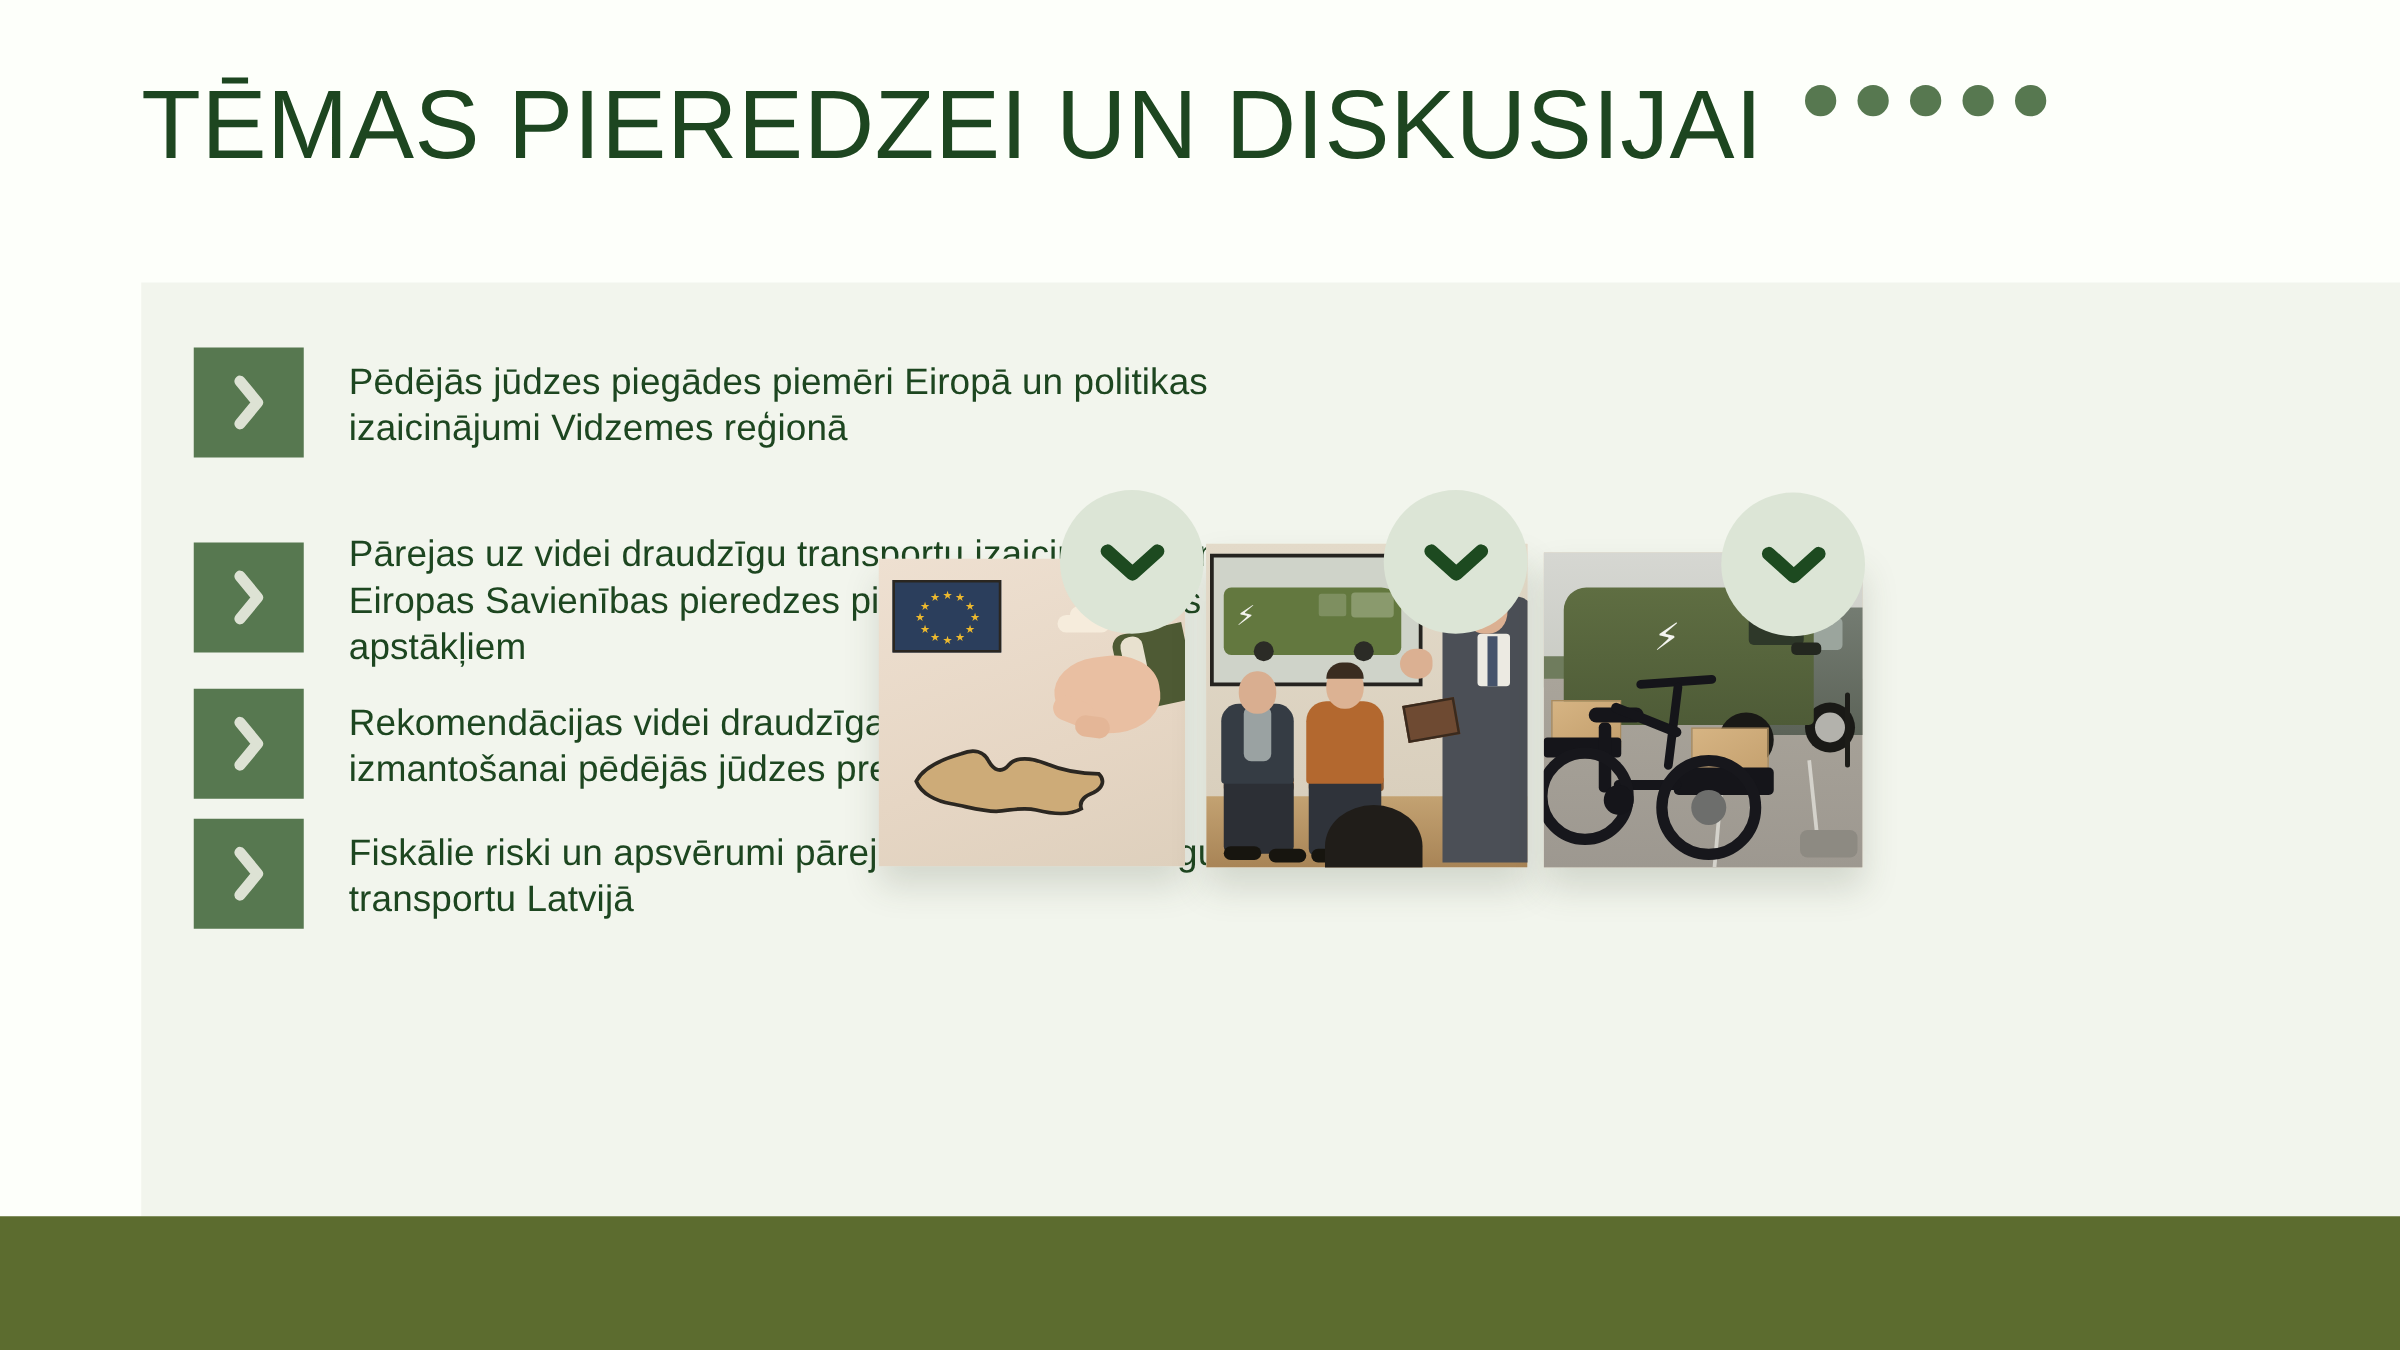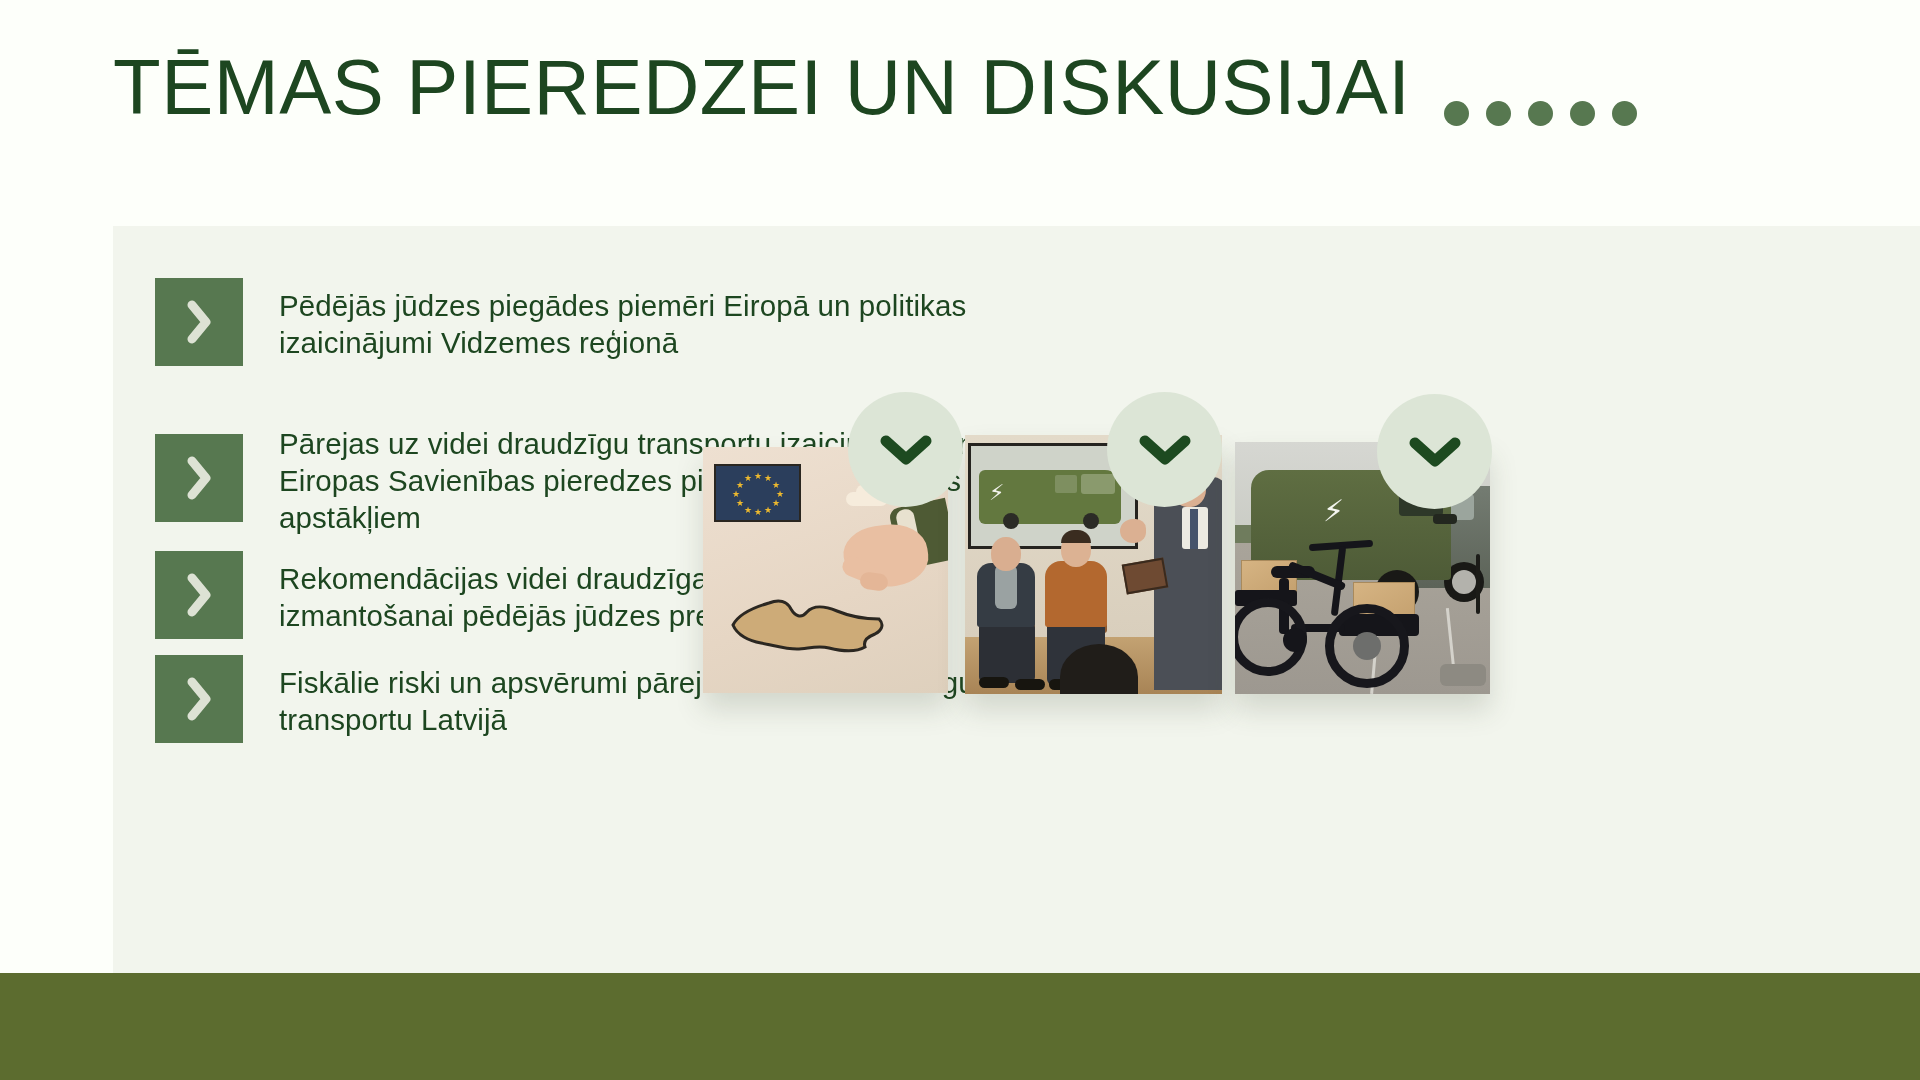--- a/index.html
+++ b/index.html
@@ -7,22 +7,22 @@
   html,body { width:1920px; height:1080px; overflow:hidden; }
   body {
     background:#fdfffa;
     font-family:"Liberation Sans","DejaVu Sans",sans-serif;
     position:relative;
   }
 
   
   .title-row {
     position:absolute;
-    left:113px; top:48px;
-    display:flex; align-items:flex-end; gap:26px;
+    left:113px; top:60px;
+    display:flex; align-items:flex-start; gap:26px;
     white-space:nowrap;
   }
   .slide-title {
     font-size:78px;
     font-weight:400;
     letter-spacing:0.5px;
     color:#1d4620;
     line-height:1.0;
   }
   .dots { display:flex; align-items:center; gap:17px; margin-left:8px; margin-top:8px; }

